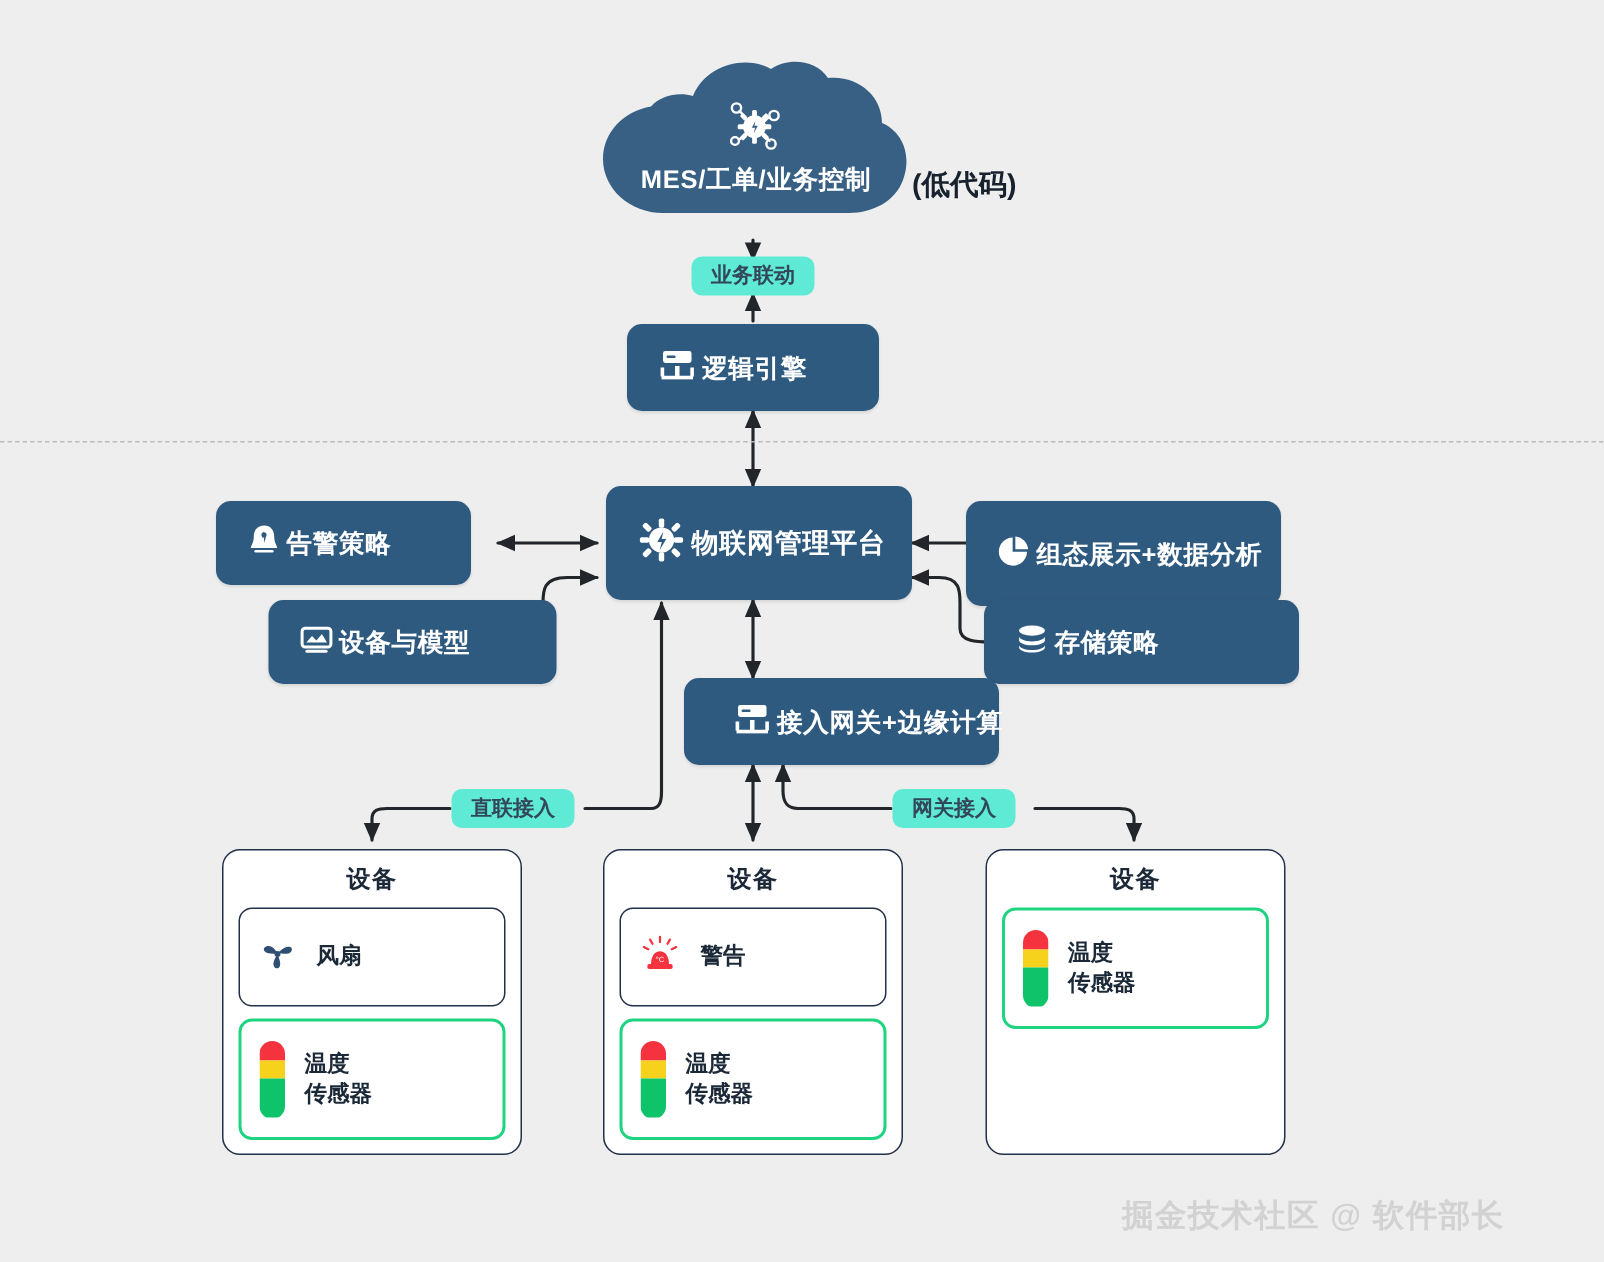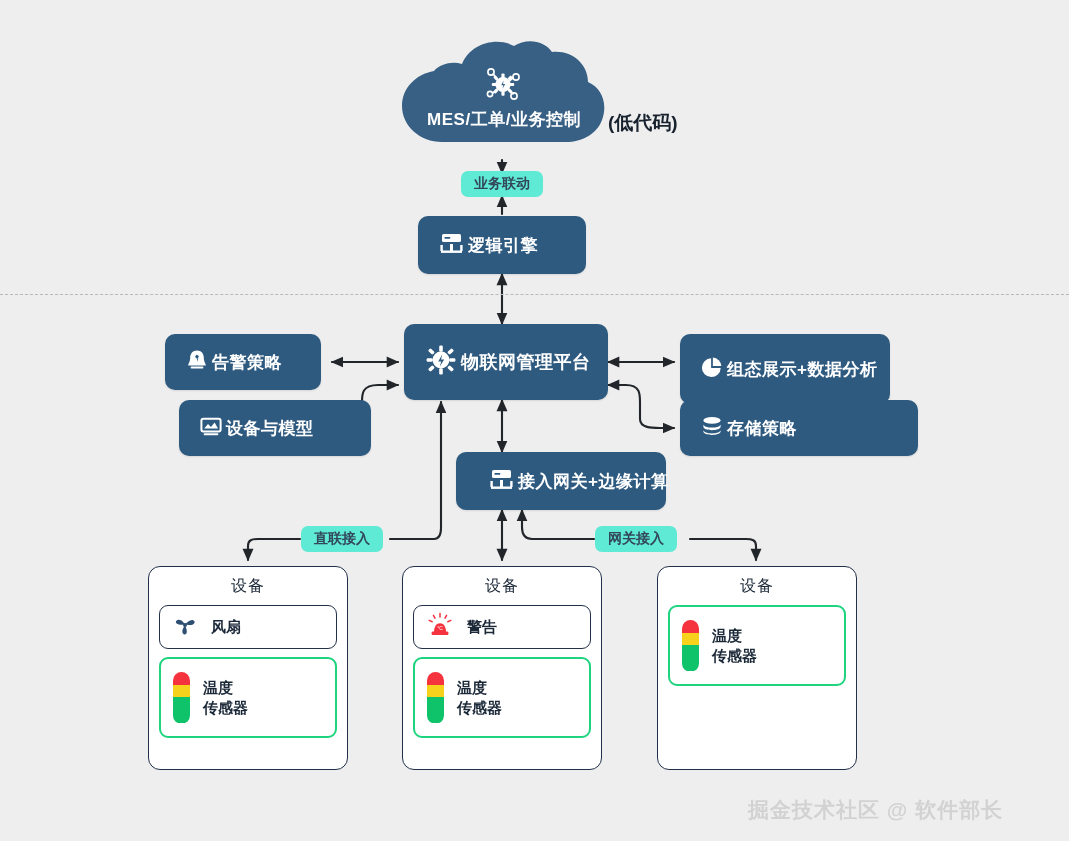--- a/index.html
+++ b/index.html
@@ -72,33 +72,33 @@
     width: 200px; height: 204px;
     background: #ffffff;
     border: 1.6px solid #22304a;
     border-radius: 12px;
     box-sizing: border-box;
     z-index: 3;
     padding: 9px 10px 10px 10px;
   }
   .device-title {
     text-align: center;
-    font-size: 16px; font-weight: normal; color: #1b2838;
+    font-size: 16px; font-weight: bold; color: #1b2838;
     margin-bottom: 8px; letter-spacing: 1px;
   }
   .sub-card {
     box-sizing: border-box;
     border-radius: 9px;
     border: 1.6px solid #22304a;
     background: #fff;
     display: flex; align-items: center;
     gap: 13px;
     padding: 0 12px;
   }
-  .sub-card.plain { height: 44px; margin-bottom: 8px; }
+  .sub-card.plain { height: 66px; margin-bottom: 8px; }
   .sub-card.sensor {
     height: 81px;
     border: 2.2px solid #1ed47f;
     align-items: center;
   }
   .sub-label { font-size: 15px; font-weight: bold; color: #1b2838; line-height: 1.28; }
   .sub-label span { display: block; }
 
   
   .thermo { width: 17px; height: 52px; border-radius: 9px; overflow: hidden; display: flex; flex-direction: column; flex: 0 0 auto;}
@@ -228,21 +228,21 @@
           <rect x="24.8" y="22.4" width="3.6" height="6.2" rx="1.2" transform="rotate(-45 26.6 25.5)"></rect>
           <rect x="24.8" y="5.4" width="3.6" height="6.2" rx="1.2" transform="rotate(45 26.6 8.5)"></rect>
           <rect x="5.6" y="22.4" width="3.6" height="6.2" rx="1.2" transform="rotate(45 7.4 25.5)"></rect>
         </g>
         <path d="M18.2,11.4 L14.2,18.4 L17.2,18.4 L15.8,23.6 L20.2,16.4 L17.1,16.4 Z" fill="#2f5a80"></path>
       </svg>
     </span>
     <span class="lbl">物联网管理平台</span>
   </div>
 
-  <div class="node" style="left:144px; top:334px; width:156px; height:56px;margin-left:21px;">
+  <div class="node" style="left:144px; top:334px; width:170px; height:56px;">
     <span class="ico">
       <svg width="24" height="24" viewBox="0 0 24 24">
         <path d="M12,2.4 C7.6,2.4 5.2,5.6 5.2,9.6 C5.2,14 3.2,15.6 3.2,17.4 L20.8,17.4
                  C20.8,15.6 18.8,14 18.8,9.6 C18.8,5.6 16.4,2.4 12,2.4 Z" fill="#ffffff"></path>
         <rect x="5.6" y="18.6" width="12.8" height="1.8" rx=".9" fill="#ffffff"></rect>
         <path d="M12,6 L10.7,10.2 L13.3,10.2 L12,14 Z" fill="#2f5a80"></path>
         <circle cx="12" cy="8.6" r="1.7" fill="#2f5a80"></circle>
       </svg>
     </span>
     <span class="lbl">告警策略</span>
@@ -252,31 +252,31 @@
     <span class="ico">
       <svg width="24" height="24" viewBox="0 0 24 24">
         <rect x="2.4" y="4.8" width="19.2" height="12.6" rx="2" fill="none" stroke="#ffffff" stroke-width="2"></rect>
         <path d="M5.2,14.4 L9,10 L12,13 L15.6,8.6 L19,14.4 Z" fill="#ffffff"></path>
         <rect x="4.6" y="19.2" width="14.8" height="2" rx="1" fill="#ffffff"></rect>
       </svg>
     </span>
     <span class="lbl">设备与模型</span>
   </div>
 
-  <div class="node" style="left:680px; top:334px; width:210px; height:70px;">
+  <div class="node" style="left:644px; top:334px; width:210px; height:70px;">
     <span class="ico">
       <svg width="24" height="24" viewBox="0 0 24 24">
         <path d="M12.9,2.6 A9.4,9.4 0 0 1 21.4,11.1 L12.9,11.1 Z" fill="#ffffff"></path>
         <path d="M11.1,3.3 A9.4,9.4 0 1 0 20.7,12.9 L11.1,12.9 Z" fill="#ffffff"></path>
       </svg>
     </span>
     <span class="lbl">组态展示+数据分析</span>
   </div>
 
-  <div class="node" style="left:680px; top:400px; width:238px; height:56px;">
+  <div class="node" style="left:656px; top:400px; width:210px; height:56px;">
     <span class="ico">
       <svg width="24" height="24" viewBox="0 0 24 24">
         <ellipse cx="12" cy="6.4" rx="8.6" ry="3.4" fill="#ffffff"></ellipse>
         <path d="M3.4,10.2 C3.4,12.1 7.2,13.6 12,13.6 C16.8,13.6 20.6,12.1 20.6,10.2 L20.6,12.8
                  C20.6,14.7 16.8,16.2 12,16.2 C7.2,16.2 3.4,14.7 3.4,12.8 Z" fill="#ffffff"></path>
         <path d="M3.4,16 C3.4,17.9 7.2,19.4 12,19.4 C16.8,19.4 20.6,17.9 20.6,16 L20.6,17.6
                  C20.6,19.5 16.8,21 12,21 C7.2,21 3.4,19.5 3.4,17.6 Z" fill="#ffffff"></path>
       </svg>
     </span>
     <span class="lbl">存储策略</span>

